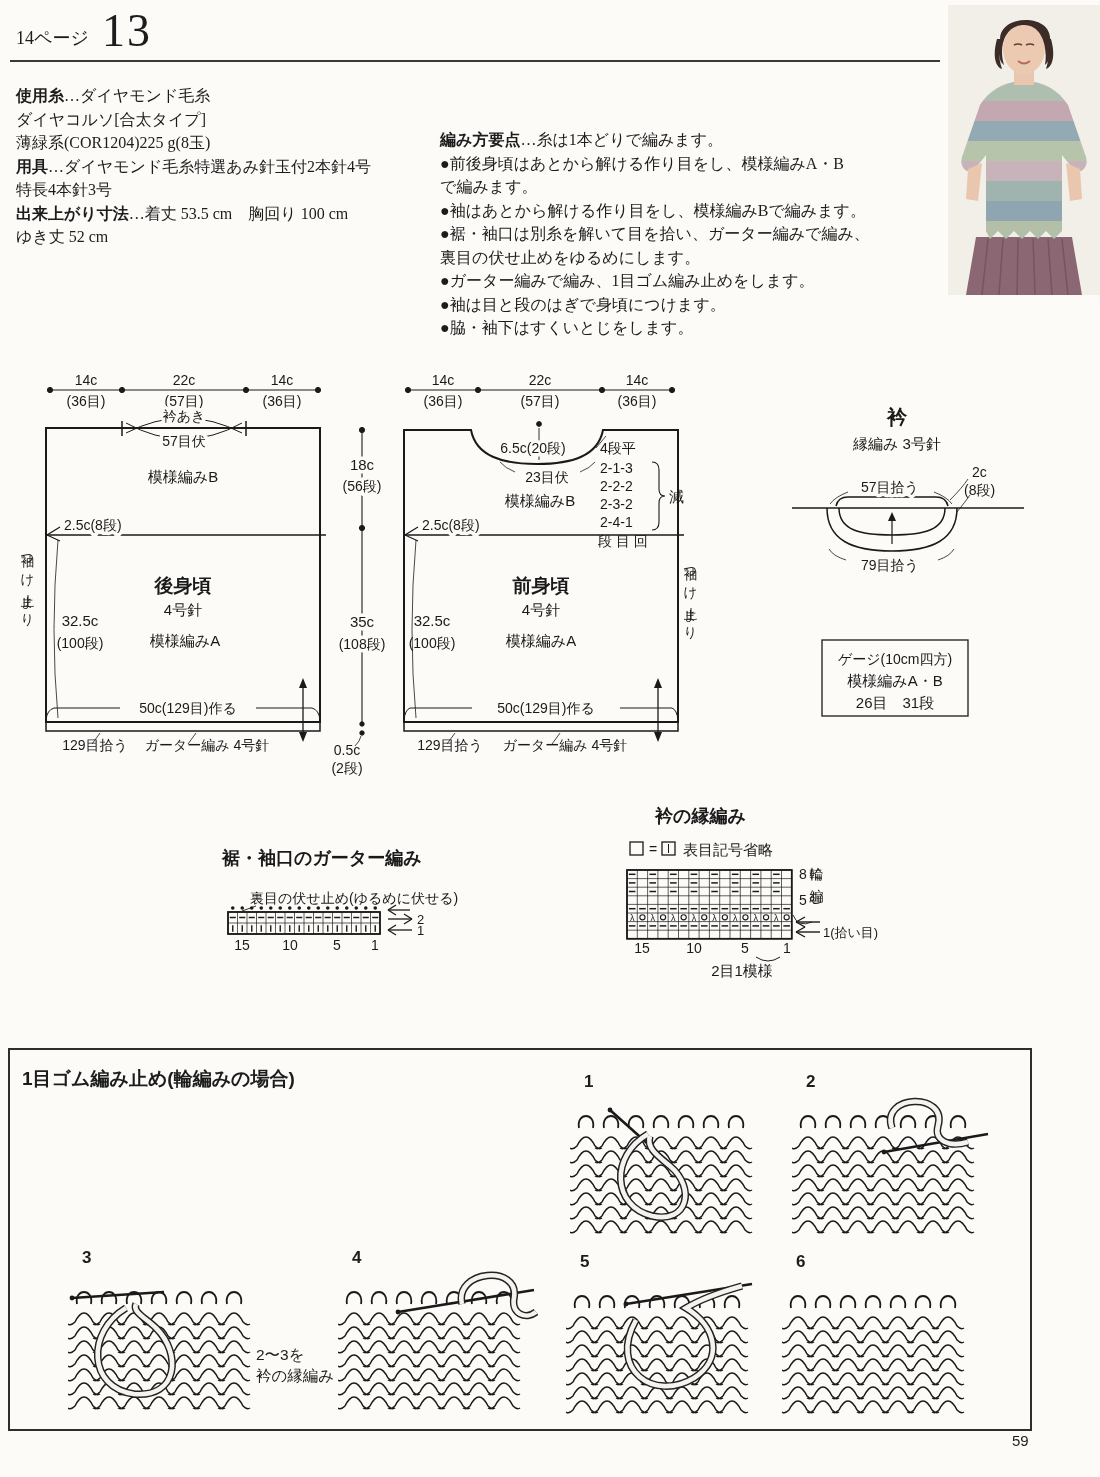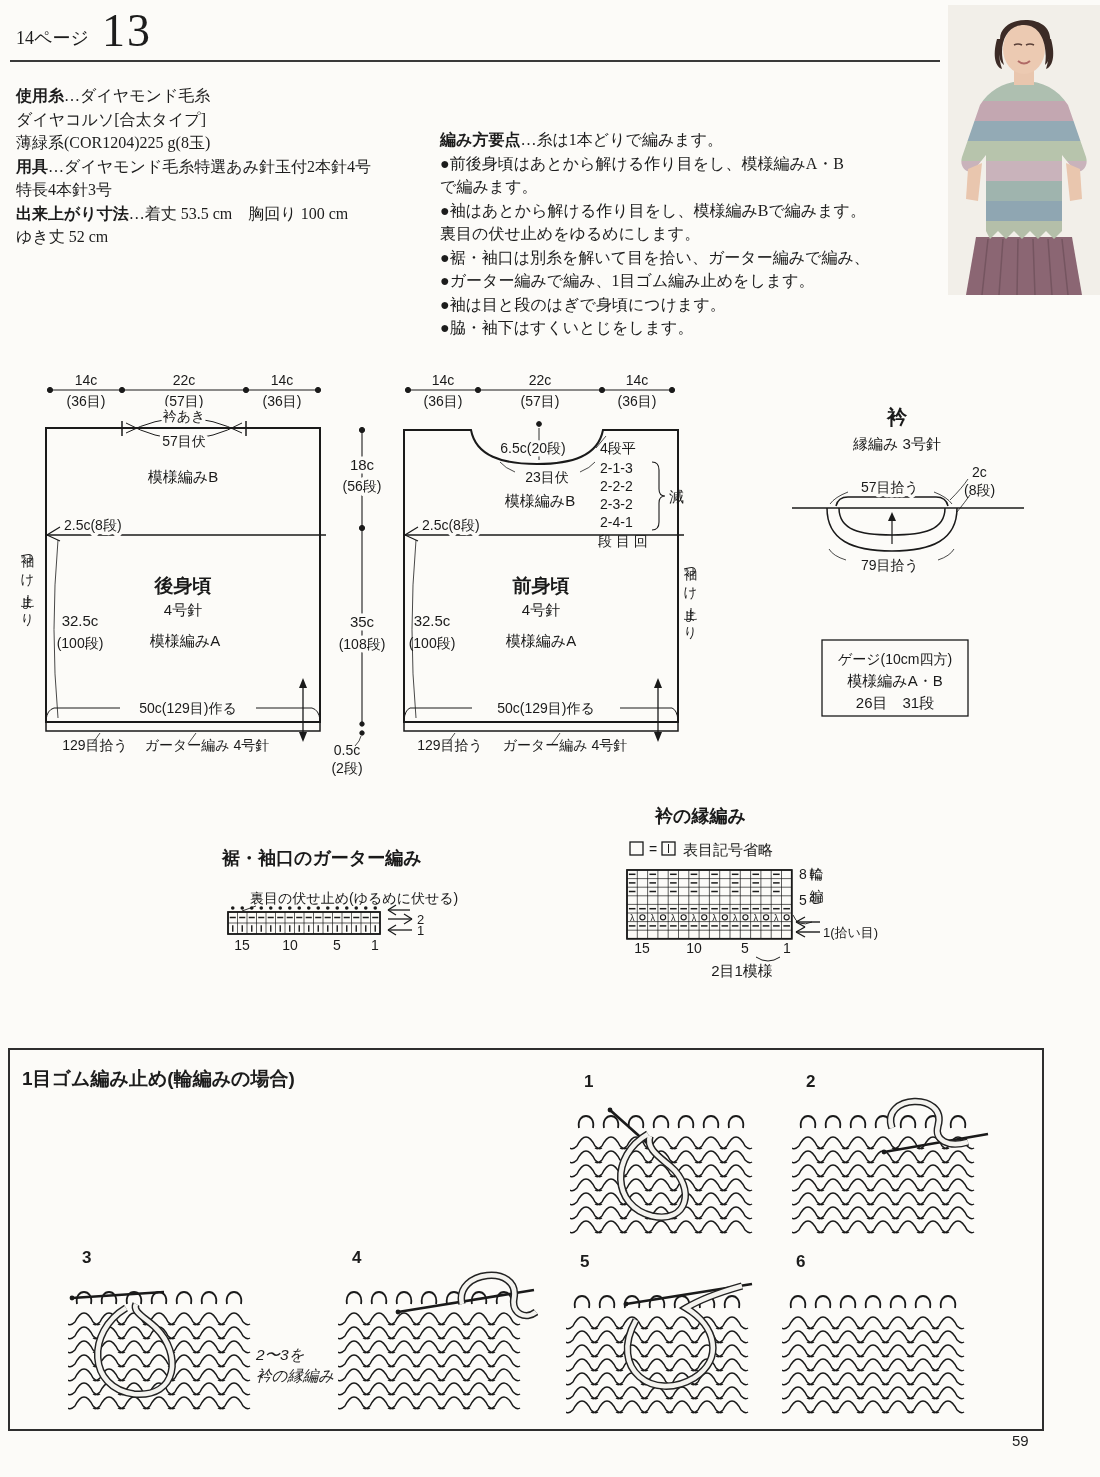--- a/index.html
+++ b/index.html
@@ -19,28 +19,28 @@
   .vtext{writing-mode:vertical-rl;text-orientation:upright;
          font-family:"Liberation Sans",sans-serif;font-size:13.5px;letter-spacing:3px;}
   
   svg text{font-family:"Liberation Sans",sans-serif;fill:#1a1a1a;}
   .ctr{text-anchor:middle;}
   .t13{font-size:13px;} .t14{font-size:14px;} .t15{font-size:15px;}
   .t18b{font-size:18px;font-weight:bold;} .t19b{font-size:19px;font-weight:bold;}
   .t20b{font-size:20px;font-weight:bold;}
   .wb{paint-order:stroke;stroke:#fcfbf8;stroke-width:7px;stroke-linejoin:round;}
   
-  #bindbox{left:8px;top:1048px;width:1020px;height:379px;border:2px solid #2e2e2e;padding-left:12px;}
+  #bindbox{left:8px;top:1048px;width:1020px;height:379px;border:2px solid #2e2e2e;}
   #bindtitle{left:12px;top:16px;font-family:"Liberation Sans",sans-serif;
              font-size:19px;font-weight:bold;}
   .stepnum{font-family:"Liberation Sans",sans-serif;font-size:17px;font-weight:bold;
            margin-left:14px;margin-bottom:2px;}
   .stepwrap{position:absolute;}
   #repeatnote{left:246px;top:294px;font-family:"Liberation Sans",sans-serif;
-              font-size:15.5px;line-height:21px;font-style:italic;}
+              font-size:15.5px;line-height:21px;}
   #pageno{left:1012px;top:1432px;font-family:"Liberation Sans",sans-serif;font-size:15px;}
 </style>
 </head>
 <body>
 
 <div class="abs" id="pageref">14ページ</div>
 <div class="abs" id="designno">13</div>
 <div class="abs" id="headrule"></div>
 
 <div class="abs infocol" id="materials">
@@ -51,22 +51,22 @@
   <div><b></b><span>特長4本針3号</span></div>
   <div><b>出来上がり寸法</b><span>…着丈 53.5 cm　胸回り 100 cm</span></div>
   <div><b></b><span>ゆき丈 52 cm</span></div>
 </div>
 
 <div class="abs infocol" id="points">
   <div><b>編み方要点</b><span>…糸は1本どりで編みます。</span></div>
   <div><b></b><span>●前後身頃はあとから解ける作り目をし、模様編みA・B</span></div>
   <div><b></b><span>で編みます。</span></div>
   <div><b></b><span>●袖はあとから解ける作り目をし、模様編みBで編みます。</span></div>
+  <div><b></b><span>●裾・袖口は別糸を解いて目を拾い、ガーター編みで編み、</span></div>
   <div><b></b><span>裏目の伏せ止めをゆるめにします。</span></div>
-  <div><b></b><span>●裾・袖口は別糸を解いて目を拾い、ガーター編みで編み、</span></div>
   <div><b></b><span>●ガーター編みで編み、1目ゴム編み止めをします。</span></div>
   <div><b></b><span>●袖は目と段のはぎで身頃につけます。</span></div>
   <div><b></b><span>●脇・袖下はすくいとじをします。</span></div>
 </div>
 
 <svg class="abs" style="left:948px;top:5px;" width="152" height="290" viewBox="0 0 152 290">
   <rect x="0" y="0" width="152" height="290" fill="#f2efe9"></rect>
 
   <path d="M28,232 L124,232 L134,290 L18,290 Z" fill="#8b6673"></path>
   <g stroke="#755560" stroke-width="1.5">

